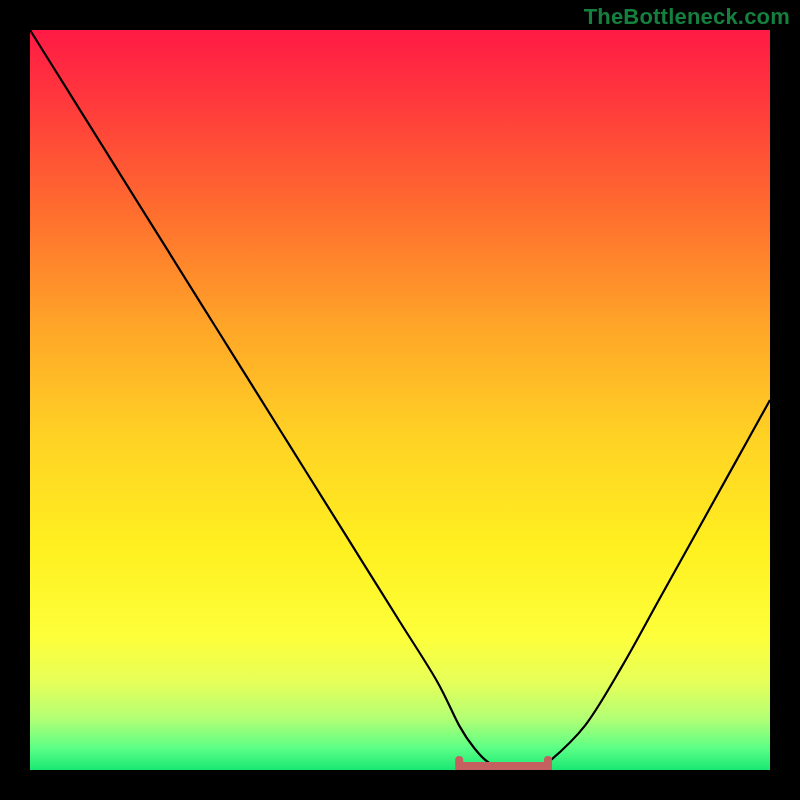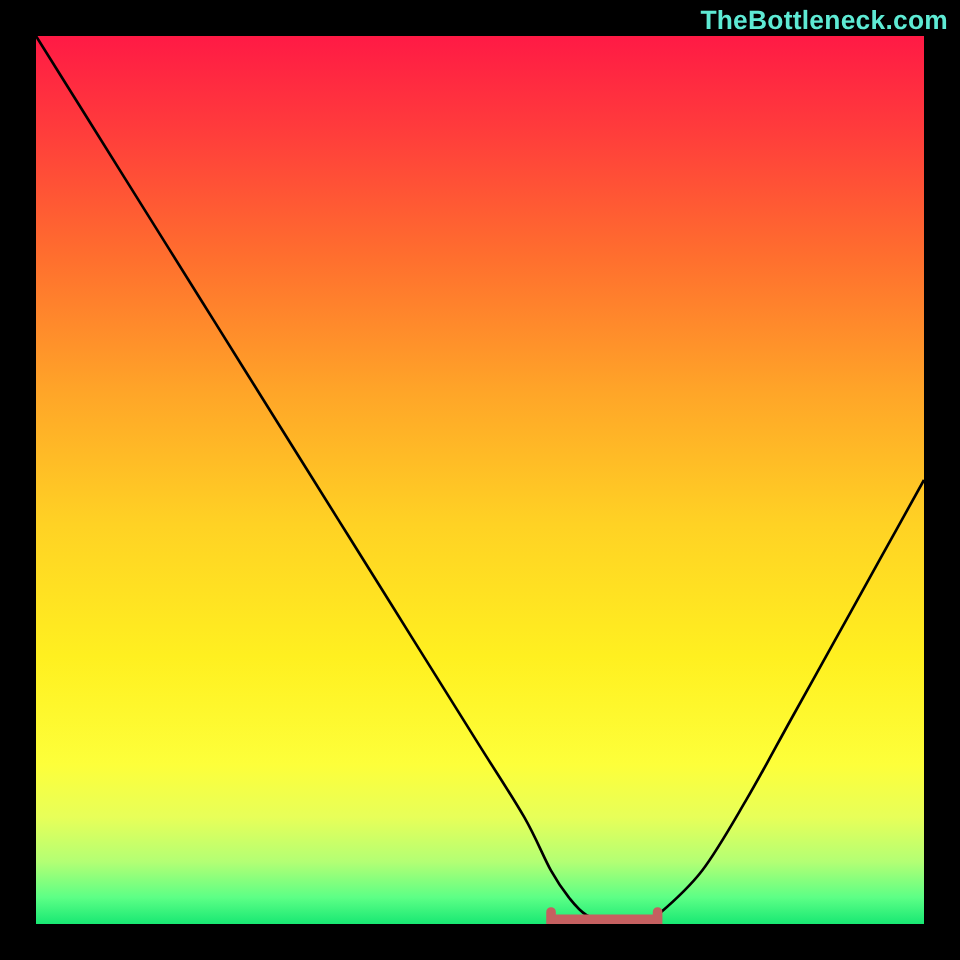--- a/index.html
+++ b/index.html
@@ -14,21 +14,21 @@
   .frame {
     position: relative;
     width: 800px;
     height: 800px;
     background: #000;
   }
   .watermark {
     position: absolute;
     top: 4px;
     right: 10px;
-    color: #5eead4;
+    color: #15803d;
     font-size: 22px;
     font-weight: 600;
     letter-spacing: 0.2px;
     z-index: 5;
   }
   .plot-area {
     position: absolute;
     left: 30px;
     top: 30px;
     width: 740px;

